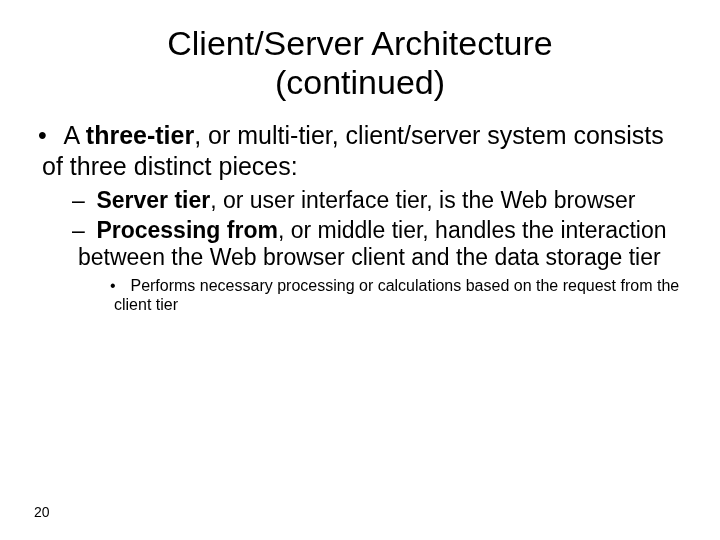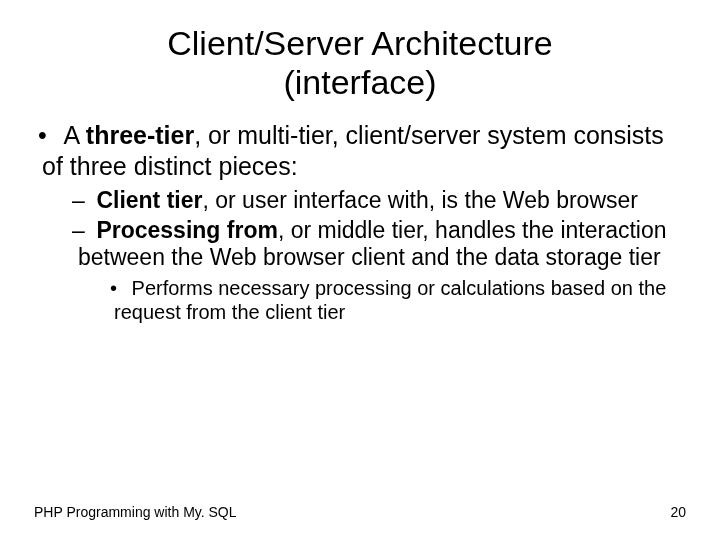--- a/index.html
+++ b/index.html
@@ -54,21 +54,21 @@
     width: 18px;
     margin-left: -6px;
   }
   ul.sub1 > li {
     margin-bottom: 2px;
   }
   ul.sub2 {
     list-style: none;
     margin: 4px 0 0 36px;
     padding: 0;
-    font-size: 20px;
+    font-size: 16px;
     line-height: 1.22;
   }
   ul.sub2 > li::before {
     content: "•";
     display: inline-block;
     width: 16px;
     margin-left: -4px;
   }
   ul.sub2 > li {
     margin-bottom: 2px;
@@ -84,42 +84,41 @@
   }
   b { font-weight: bold; }
 </style>
 </head>
 <body>
 
 <div class="slide">
 
   <h1 class="title">
     <span>Client/Server Architecture</span><br>
-    <span>(interface)</span>
+    <span>(continued)</span>
   </h1>
 
   <ul class="top">
     <li>
       <span>A </span><b>three-tier</b><span>, or multi-tier, client/server system consists of three distinct pieces:</span>
 
       <ul class="sub1">
         <li>
-          <b>Client tier</b><span>, or user interface with, is the Web browser</span>
+          <b>Server tier</b><span>, or user interface tier, is the Web browser</span>
         </li>
         <li>
           <b>Processing from</b><span>, or middle tier, handles the interaction between the Web browser client and the data storage tier</span>
 
           <ul class="sub2">
             <li>
               <span>Performs necessary processing or calculations based on the request from the client tier</span>
             </li>
           </ul>
         </li>
       </ul>
     </li>
   </ul>
 
   <div class="footer">
-    <span>PHP Programming with My. SQL</span>
     <span>20</span>
   </div>
 
 </div>
 
 </body></html>

